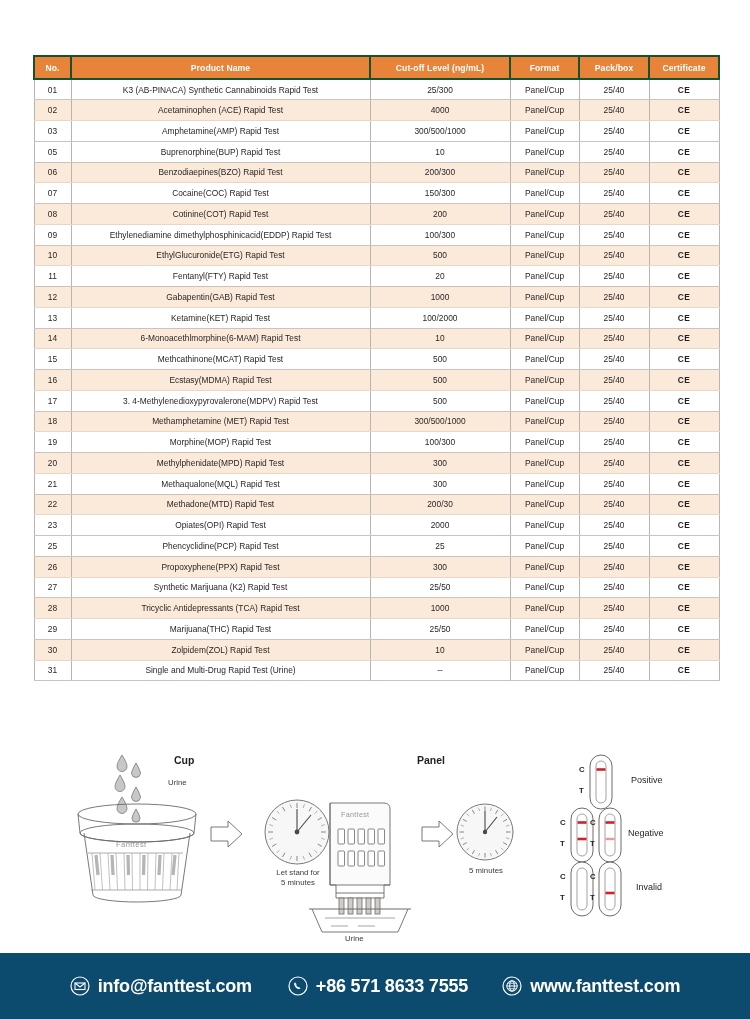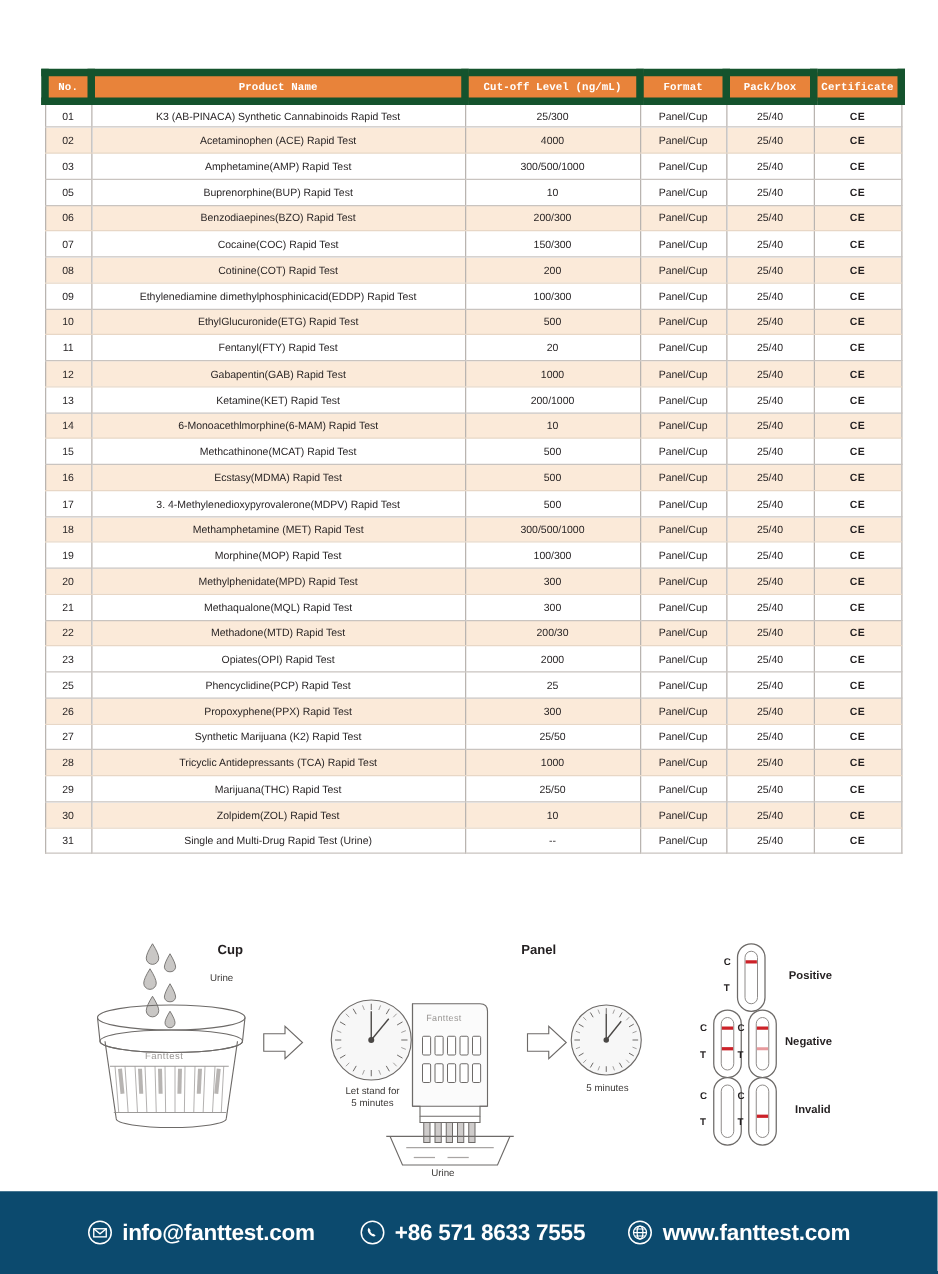--- a/index.html
+++ b/index.html
@@ -23,25 +23,24 @@
     border-collapse:collapse;
     table-layout:fixed;
     font-size:8.4px;
   }
   table.product-table th {
     background:#E8833A;
     color:#ffffff;
     font-weight:bold;
     font-size:8.6px;
     height:23px;
-    border:6px solid #14532d;
+    border:2px solid #14532d;
     text-align:center;
     vertical-align:middle;
     letter-spacing:.1px;
-    font-family:Liberation Mono, monospace;
   }
   table.product-table td {
     height:20.75px;
     border-left:1px solid #b9b4b0;
     border-right:1px solid #b9b4b0;
     border-top:1px solid #c9c4c0;
     border-bottom:1px solid #c9c4c0;
     text-align:center;
     vertical-align:middle;
     color:#231f20;
@@ -75,21 +74,21 @@
   }
   .dg-text {
     position:absolute;
     font-size:7.8px;
     color:#3d3a38;
     text-align:center;
     line-height:1.3;
     white-space:nowrap;
   }
   .dg-text.res {
-    font-weight:bold;
+    font-weight:normal;
     font-size:9px;
     color:#231f20;
   }
   svg.art { position:absolute; left:0; top:0; overflow:visible; }
 
   
   #footer {
     position:absolute;
     left:0; top:953px; width:750px; height:66px;
     background:#0c4a6e;
@@ -218,21 +217,21 @@
           <td>12</td>
           <td>Gabapentin(GAB) Rapid Test</td>
           <td>1000</td>
           <td>Panel/Cup</td>
           <td>25/40</td>
           <td class="ce">CE</td>
         </tr>
         <tr class="plain">
           <td>13</td>
           <td>Ketamine(KET) Rapid Test</td>
-          <td>200/1000</td>
+          <td>100/2000</td>
           <td>Panel/Cup</td>
           <td>25/40</td>
           <td class="ce">CE</td>
         </tr>
         <tr class="alt">
           <td>14</td>
           <td>6-Monoacethlmorphine(6-MAM) Rapid Test</td>
           <td>10</td>
           <td>Panel/Cup</td>
           <td>25/40</td>

